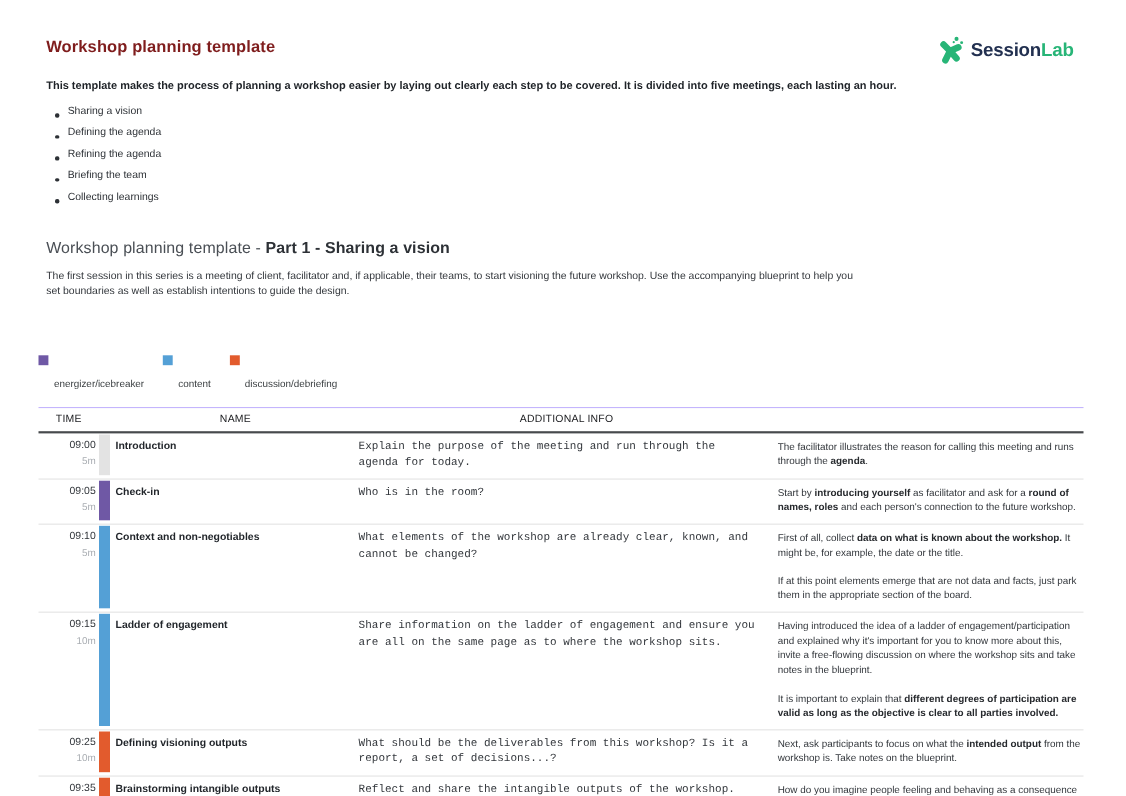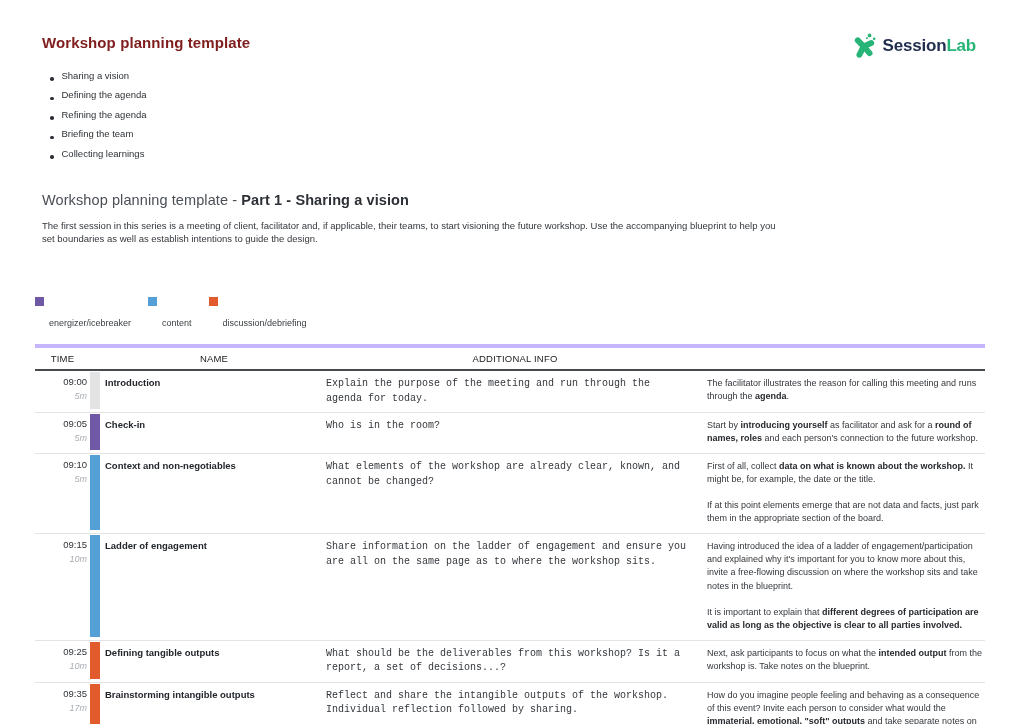--- a/index.html
+++ b/index.html
@@ -57,36 +57,36 @@
   .legend-swatch { width:9px; height:9px; display:inline-block; }
   .legend-label { font-size:9px; color:#3c4043;margin-top:44px; }
 
   
   .schedule { margin:16px 35px 0 35px; width:950px; }
   .grid-row {
     display:grid;
     grid-template-columns:55px 13px 222px 380px 280px;
   }
   .thead {
-    border-top:4px solid #c4b5fd;
+    border-top:1px solid #c4b5fd;
     border-bottom:2px solid #474a4d;
     padding:5px 0 5px 0;
     font-size:9.5px; color:#202124;
   }
   .thead .h { text-align:center; letter-spacing:.2px; }
   .thead .h.time-h { text-align:center; }
 
   .trow {
     border-bottom:1px solid #e3e3e3;
     min-height:30px;
     position:relative;
   }
   .cell-time { text-align:right; padding:5px 3px 6px 0; }
   .time-val { font-size:9.5px; color:#2f3338; display:block; }
-  .time-dur { font-size:9px; color:#a9adb2; display:block; margin-top:4px;font-style:italic; }
+  .time-dur { font-size:9px; color:#a9adb2; display:block; margin-top:4px; }
   .cell-bar { position:relative; }
   .bar { position:absolute; left:0; top:1px; bottom:3px; width:10px; }
   .cell-name { font-size:9.5px; font-weight:700; color:#22262b; padding:6px 8px 6px 2px; line-height:1.3; }
   .cell-desc { font-size:10px; color:#33373c; padding:6px 16px 6px 1px; line-height:1.45;font-family:Liberation Mono, monospace; }
   .cell-addl { font-size:9px; color:#33373c; padding:6px 0 8px 2px; line-height:1.45; }
   .cell-addl b, .cell-desc b { color:#26292d; }
 </style>
 </head>
 <body>
 
@@ -105,20 +105,21 @@
           </g>
           <circle cx="22" cy="4" r="2.2" fill="#27b577"></circle>
           <circle cx="27.5" cy="8" r="1.6" fill="#27b577"></circle>
           <circle cx="19" cy="7.5" r="1.2" fill="#27b577"></circle>
         </svg>
       </span>
       <span class="logo-text"><span class="dark">Session</span><span class="green">Lab</span></span>
     </div>
   </div>
 
+  <div class="intro">This template makes the process of planning a workshop easier by laying out clearly each step to be covered. It is divided into five meetings, each lasting an hour.</div>
 
   <ul class="topics">
 
       <li>
         <span class="dot"></span>
         <span>Sharing a vision</span>
       </li>
 
       <li>
         <span class="dot"></span>
@@ -226,21 +227,21 @@
       </div>
 
       <div class="grid-row trow">
         <div class="cell-time">
           <span class="time-val">09:25</span>
           <span class="time-dur">10m</span>
         </div>
         <div class="cell-bar">
           <span class="bar" style="background-color: rgb(226, 91, 45);"></span>
         </div>
-        <div class="cell-name">Defining tangible outputs</div>
+        <div class="cell-name">Defining visioning outputs</div>
         <div class="cell-desc">What should be the deliverables from this workshop? Is it a report, a set of decisions...?</div>
         <div class="cell-addl">Next, ask participants to focus on what the <b>intended output</b> from the workshop is. Take notes on the blueprint.</div>
       </div>
 
       <div class="grid-row trow">
         <div class="cell-time">
           <span class="time-val">09:35</span>
           <span class="time-dur">17m</span>
         </div>
         <div class="cell-bar">

